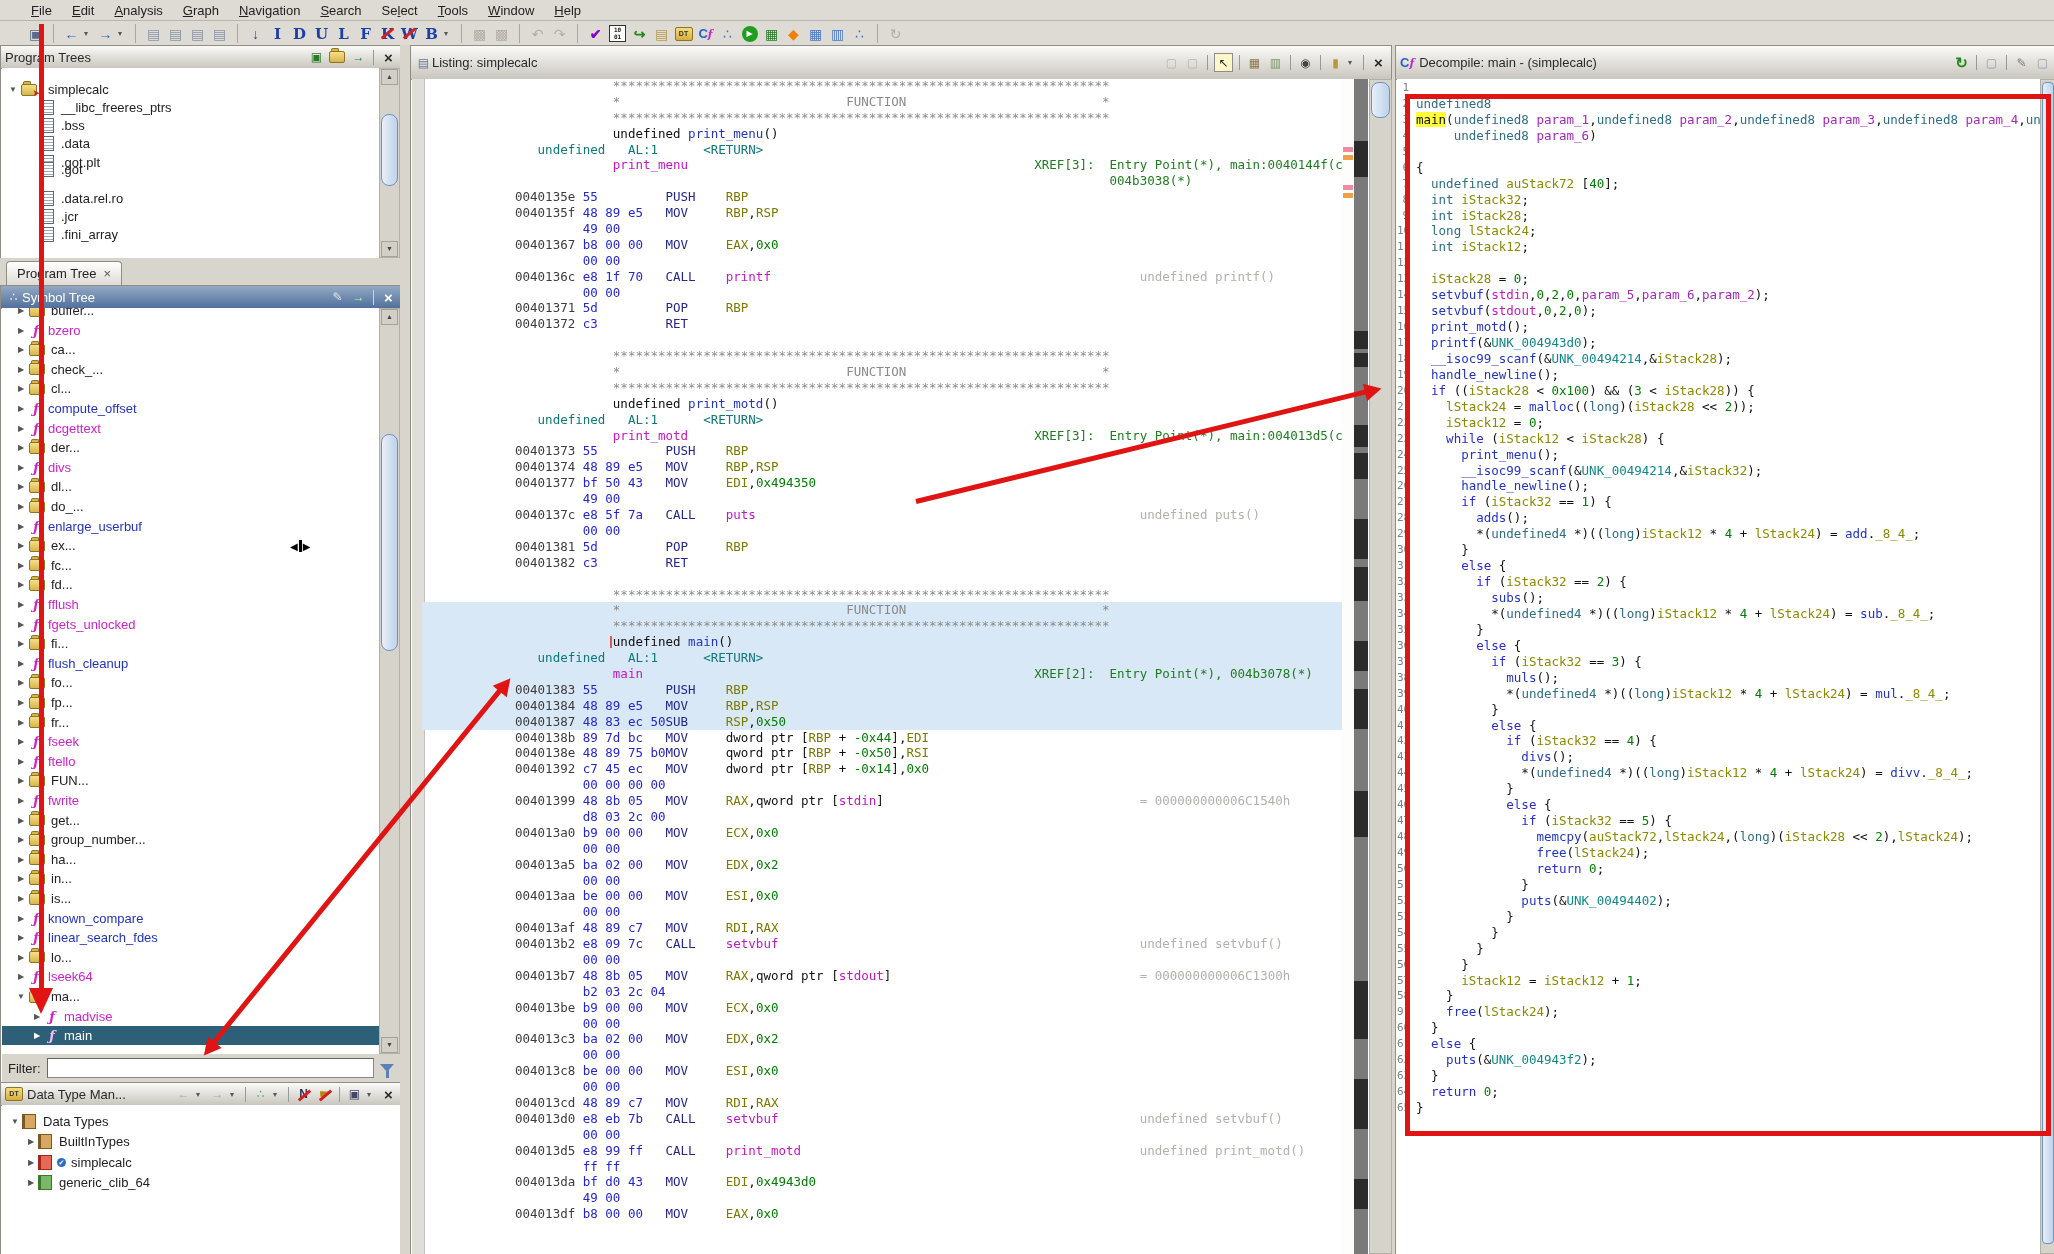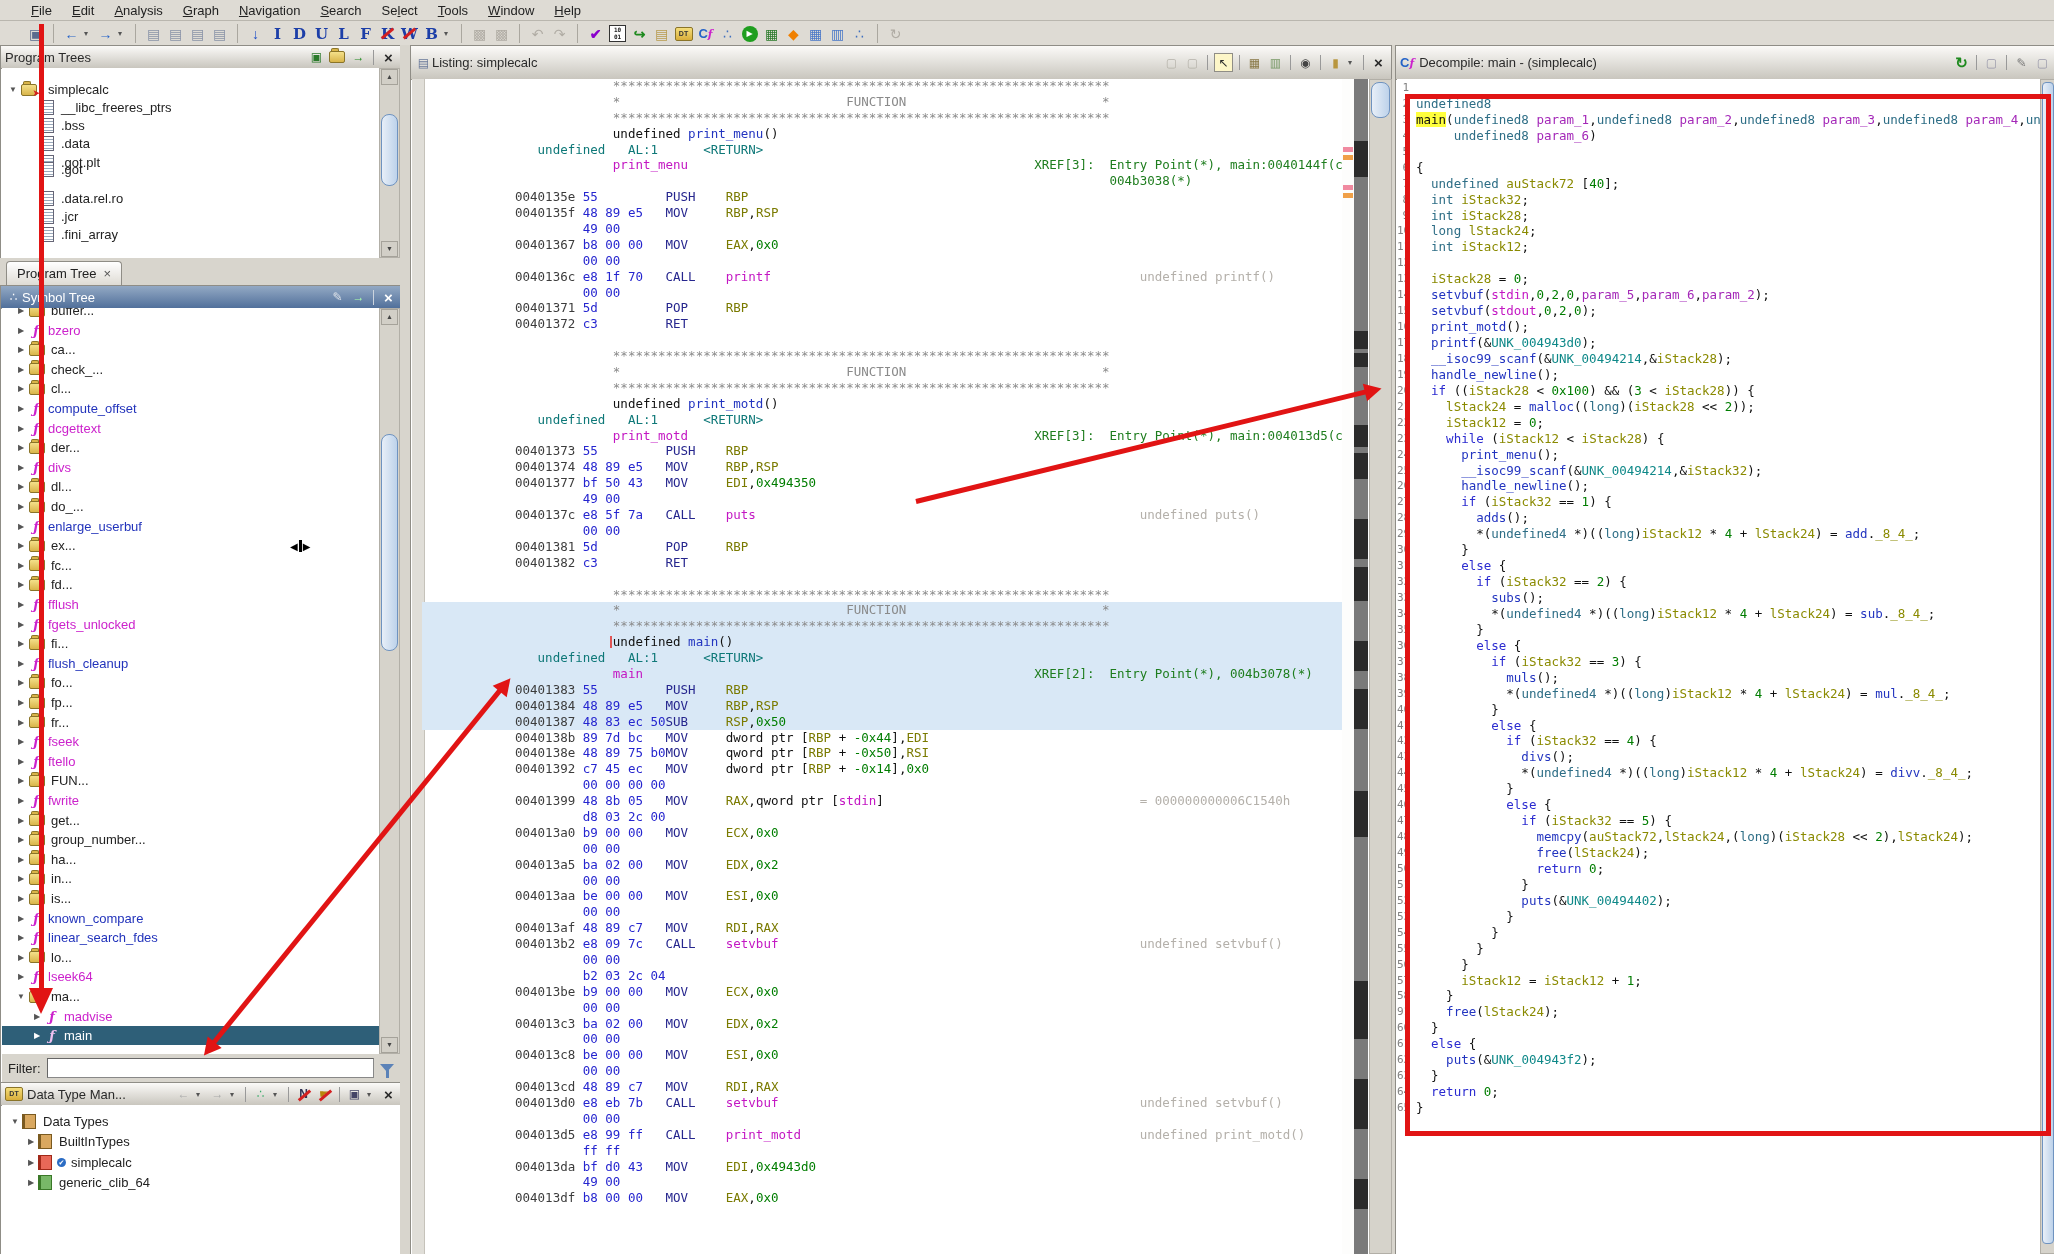--- a/index.html
+++ b/index.html
@@ -577,20 +577,21 @@
         <div class="cl"><span>         </span><span class="by">d8 03 2c 00</span></div>
         <div class="cl"><span class="ad">004013a0</span><span> </span><span class="by">b9 00 00</span><span>   </span><span class="mn">MOV</span><span>     </span><span class="r">ECX</span><span class="p">,</span><span class="n">0x0</span></div>
         <div class="cl"><span>         </span><span class="by">00 00</span></div>
         <div class="cl"><span class="ad">004013a5</span><span> </span><span class="by">ba 02 00</span><span>   </span><span class="mn">MOV</span><span>     </span><span class="r">EDX</span><span class="p">,</span><span class="n">0x2</span></div>
         <div class="cl"><span>         </span><span class="by">00 00</span></div>
         <div class="cl"><span class="ad">004013aa</span><span> </span><span class="by">be 00 00</span><span>   </span><span class="mn">MOV</span><span>     </span><span class="r">ESI</span><span class="p">,</span><span class="n">0x0</span></div>
         <div class="cl"><span>         </span><span class="by">00 00</span></div>
         <div class="cl"><span class="ad">004013af</span><span> </span><span class="by">48 89 c7</span><span>   </span><span class="mn">MOV</span><span>     </span><span class="r">RDI</span><span class="p">,</span><span class="r">RAX</span></div>
         <div class="cl"><span class="ad">004013b2</span><span> </span><span class="by">e8 09 7c</span><span>   </span><span class="mn">CALL</span><span>    </span><span class="f">setvbuf</span><span>                                                </span><span class="c">undefined setvbuf()</span></div>
         <div class="cl"><span>         </span><span class="by">00 00</span></div>
+        <div class="cl"><span class="ad">004013b7</span><span> </span><span class="by">48 8b 05</span><span>   </span><span class="mn">MOV</span><span>     </span><span class="r">RAX</span><span class="p">,</span><span class="p">qword ptr [</span><span class="g">stdout</span><span class="p">]</span><span>                                 </span><span class="c">= 000000000006C1300h</span></div>
         <div class="cl"><span>         </span><span class="by">b2 03 2c 04</span></div>
         <div class="cl"><span class="ad">004013be</span><span> </span><span class="by">b9 00 00</span><span>   </span><span class="mn">MOV</span><span>     </span><span class="r">ECX</span><span class="p">,</span><span class="n">0x0</span></div>
         <div class="cl"><span>         </span><span class="by">00 00</span></div>
         <div class="cl"><span class="ad">004013c3</span><span> </span><span class="by">ba 02 00</span><span>   </span><span class="mn">MOV</span><span>     </span><span class="r">EDX</span><span class="p">,</span><span class="n">0x2</span></div>
         <div class="cl"><span>         </span><span class="by">00 00</span></div>
         <div class="cl"><span class="ad">004013c8</span><span> </span><span class="by">be 00 00</span><span>   </span><span class="mn">MOV</span><span>     </span><span class="r">ESI</span><span class="p">,</span><span class="n">0x0</span></div>
         <div class="cl"><span>         </span><span class="by">00 00</span></div>
         <div class="cl"><span class="ad">004013cd</span><span> </span><span class="by">48 89 c7</span><span>   </span><span class="mn">MOV</span><span>     </span><span class="r">RDI</span><span class="p">,</span><span class="r">RAX</span></div>
         <div class="cl"><span class="ad">004013d0</span><span> </span><span class="by">e8 eb 7b</span><span>   </span><span class="mn">CALL</span><span>    </span><span class="f">setvbuf</span><span>                                                </span><span class="c">undefined setvbuf()</span></div>
         <div class="cl"><span>         </span><span class="by">00 00</span></div>

